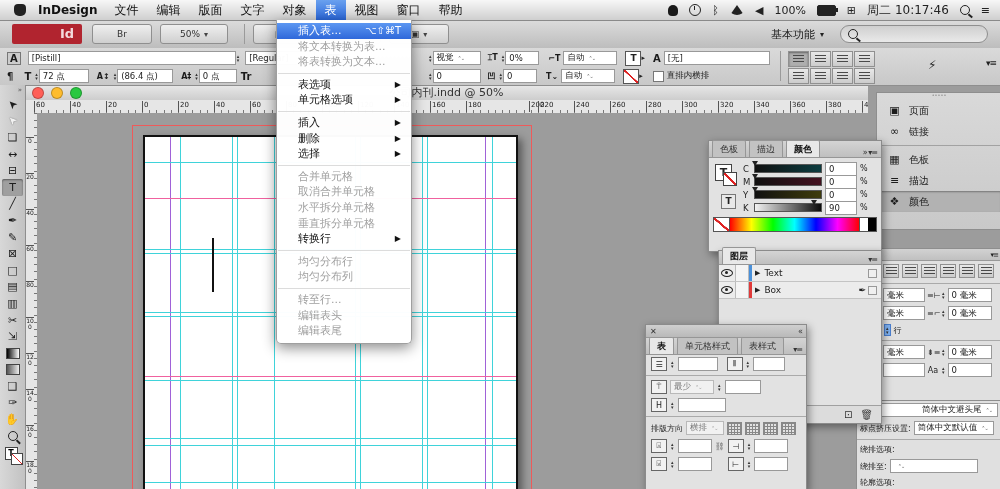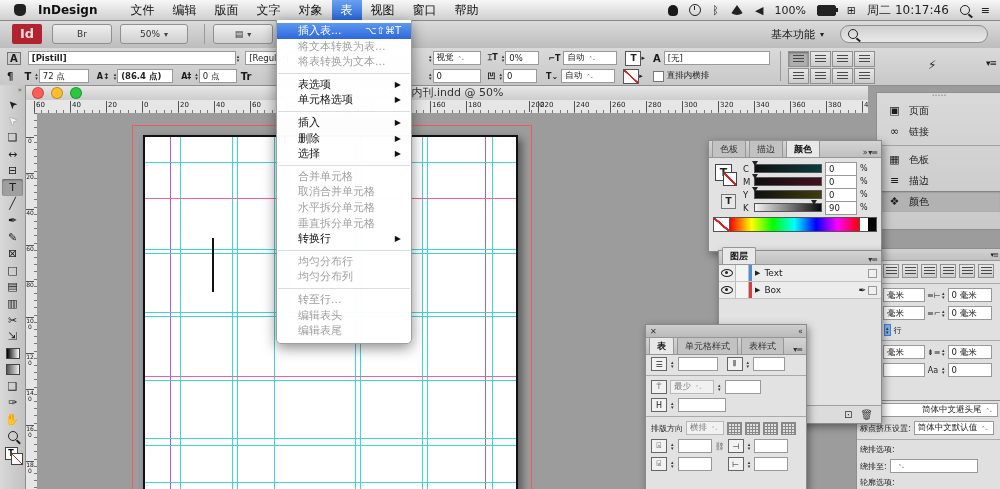--- a/index.html
+++ b/index.html
@@ -6,41 +6,41 @@
   body{width:1000px;height:489px;position:relative;overflow:hidden;
        font-family:"DejaVu Sans","Liberation Sans",sans-serif;font-size:11px;
        background:#9c9c9c;-webkit-font-smoothing:antialiased;}
   .abs{position:absolute;}
 
   
   #menubar{position:absolute;left:0;top:0;width:1000px;height:20px;
     background:linear-gradient(#f7f7f7,#cfcfcf);border-bottom:1px solid #8a8a8a;
     display:flex;align-items:center;z-index:20;}
   #menubar .apple{width:12px;height:12px;background:#222;border-radius:4px 4px 5px 5px;margin:0 12px 0 14px;}
-  #menubar .appname{font-weight:bold;font-size:12px;margin-right:24px;color:#111;}
+  #menubar .appname{font-weight:bold;font-size:12px;margin-right:8px;color:#111;}
   .mb-item{padding:2px 9px;height:16px;line-height:16px;font-size:12px;color:#111;border-radius:0;}
   .mb-item.active{background:linear-gradient(#6aa1ef,#2a66d8);color:#fff;}
   #mb-status{margin-left:auto;display:flex;align-items:center;gap:11px;padding-right:10px;color:#222;}
   #mb-status .glyph{font-size:11px;}
   .qq{width:10px;height:11px;background:#1a1a1a;border-radius:5px 5px 4px 4px;}
   .clockicon{width:10px;height:10px;border:1.3px solid #222;border-radius:50%;position:relative;}
   .clockicon::after{content:'';position:absolute;left:4px;top:1px;width:1px;height:4px;background:#222;}
   .batt{width:17px;height:9px;border:1.2px solid #222;border-radius:2px;position:relative;background:#222;}
   .batt::after{content:'';position:absolute;right:-3px;top:2px;width:2px;height:4px;background:#222;}
   .magico{width:8px;height:8px;border:1.4px solid #222;border-radius:50%;position:relative;}
   .magico::after{content:'';position:absolute;width:5px;height:1.5px;background:#222;transform:rotate(40deg);right:-4px;bottom:-2px;}
   .wifi{width:0;height:0;border-left:7px solid transparent;border-right:7px solid transparent;border-bottom:10px solid #222;border-radius:50%;}
   #mb-time{font-size:12px;}
 
   
   #appbar{position:absolute;left:0;top:20px;width:1000px;height:28px;
     background:linear-gradient(#dcdcdc,#bdbdbd);border-bottom:1px solid #979797;
     display:flex;align-items:center;z-index:3;}
   #id-logo{width:30px;height:20px;background:#b1242f;color:#f3d9dc;font-weight:bold;
-    font-size:13px;text-align:center;line-height:20px;margin:0 10px 0 12px;border-radius:2px;}
+    font-size:13px;text-align:center;line-height:20px;margin:0 10px 0 12px;border-radius:2px;padding-left:40px;}
   .ab-btn{height:18px;min-width:20px;margin-right:8px;border:1px solid #8f8f8f;border-radius:3px;
     background:linear-gradient(#efefef,#cfcfcf);font-size:9px;display:flex;align-items:center;
     justify-content:center;padding:0 19px;color:#333;}
   .ab-dd::after{content:'▾';font-size:8px;margin-left:4px;color:#444;}
   .ab-sep{width:1px;height:20px;background:#9a9a9a;margin:0 8px;}
   #workspace{margin-left:auto;font-size:11px;color:#222;display:flex;align-items:center;}
   #workspace::after{content:'▾';font-size:8px;margin-left:5px;}
   #searchbox{width:132px;height:16px;border:1px solid #8f8f8f;border-radius:9px;
     background:linear-gradient(#cfcfcf,#e9e9e9);margin:0 12px 0 16px;display:flex;align-items:center;padding:0 7px;gap:5px;}
 
@@ -262,34 +262,34 @@
   <div id="workspace">基本功能</div>
   <div id="searchbox">
     <div class="magico"></div>
   </div>
 </div>
 
 <div id="controlbar">
 
   <div class="crow" style="top:1px;left:4px;">
     <span class="cicon" style="border:1px solid #777;background:#ccc;padding:0 2px;">A</span>
-    <span class="fld" style="width:200px;margin-left:4px;font-weight:bold;">[Pistill]</span>
+    <span class="fld" style="width:200px;margin-left:4px;">[Pistill]</span>
       <span class="stp"></span>
     <span class="fld" style="width:62px;margin-left:5px;">[Regular]</span>
       <span class="stp"></span>
     <span class="cicon" style="margin-left:6px;">TT</span>
   </div>
   <div class="crow" style="top:19px;left:4px;">
     <span class="cicon">¶</span>
     <span class="cicon" style="margin-left:8px;">T</span>
       <span class="stp"></span>
     <span class="fld" style="width:42px;">72 点</span>
     <span class="cicon" style="margin-left:8px;font-size:8px;">A↕</span>
       <span class="stp"></span>
-    <span class="fld" style="width:48px;font-weight:bold;">(86.4 点)</span>
+    <span class="fld" style="width:48px;">(86.4 点)</span>
     <span class="cicon" style="margin-left:8px;font-size:8px;">A‡</span>
       <span class="stp"></span>
     <span class="fld" style="width:30px;">0 点</span>
     <span class="cicon" style="margin-left:4px;">Tr</span>
   </div>
 
   <div class="crow" style="top:1px;left:428px;">
     <span class="stp"></span>
     <span class="ddb" style="width:40px;">视觉</span>
     <span class="cicon" style="margin-left:7px;font-size:8px;">⌶T</span>

